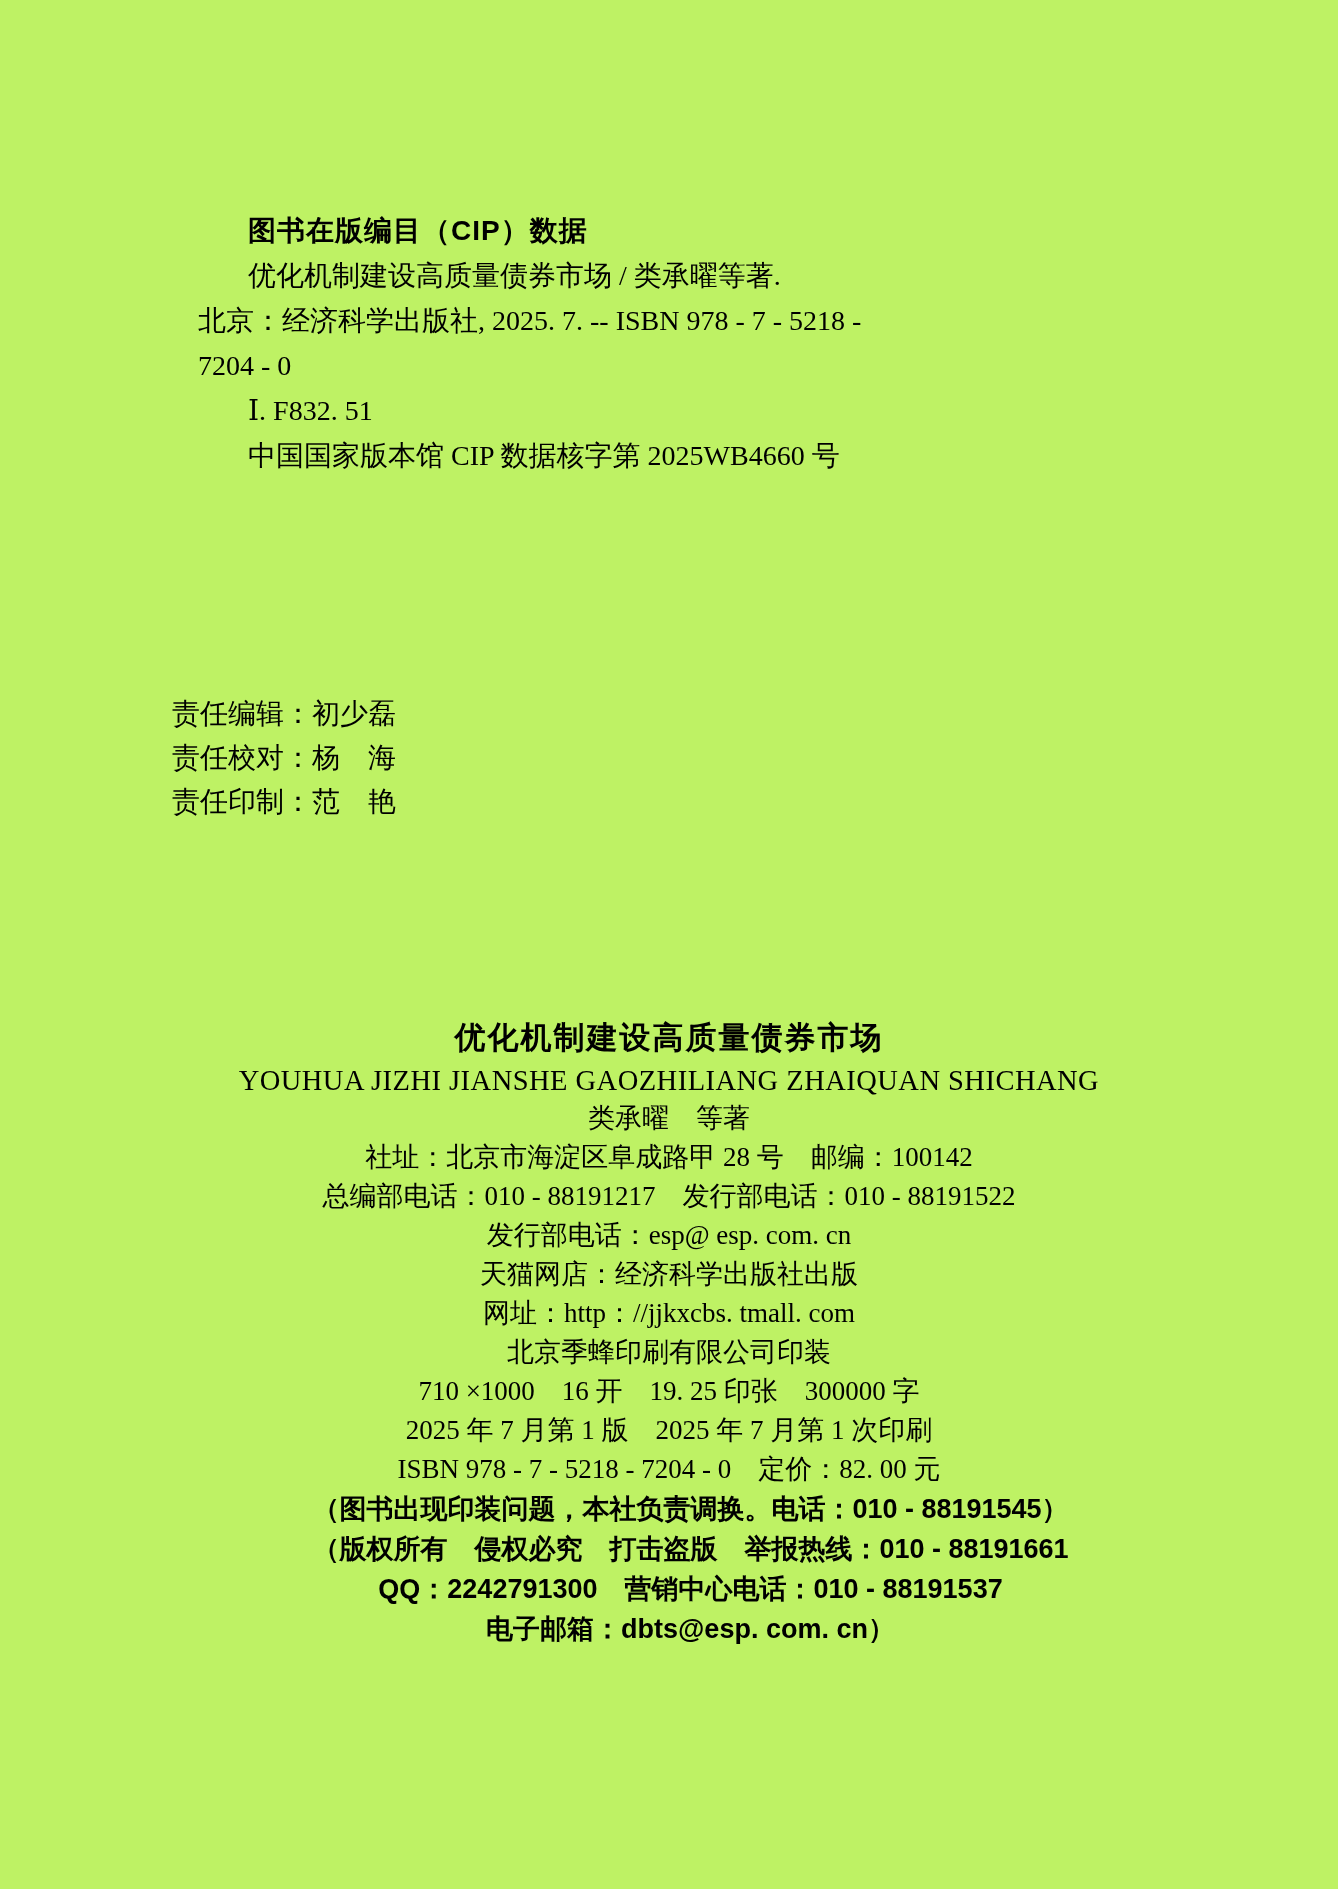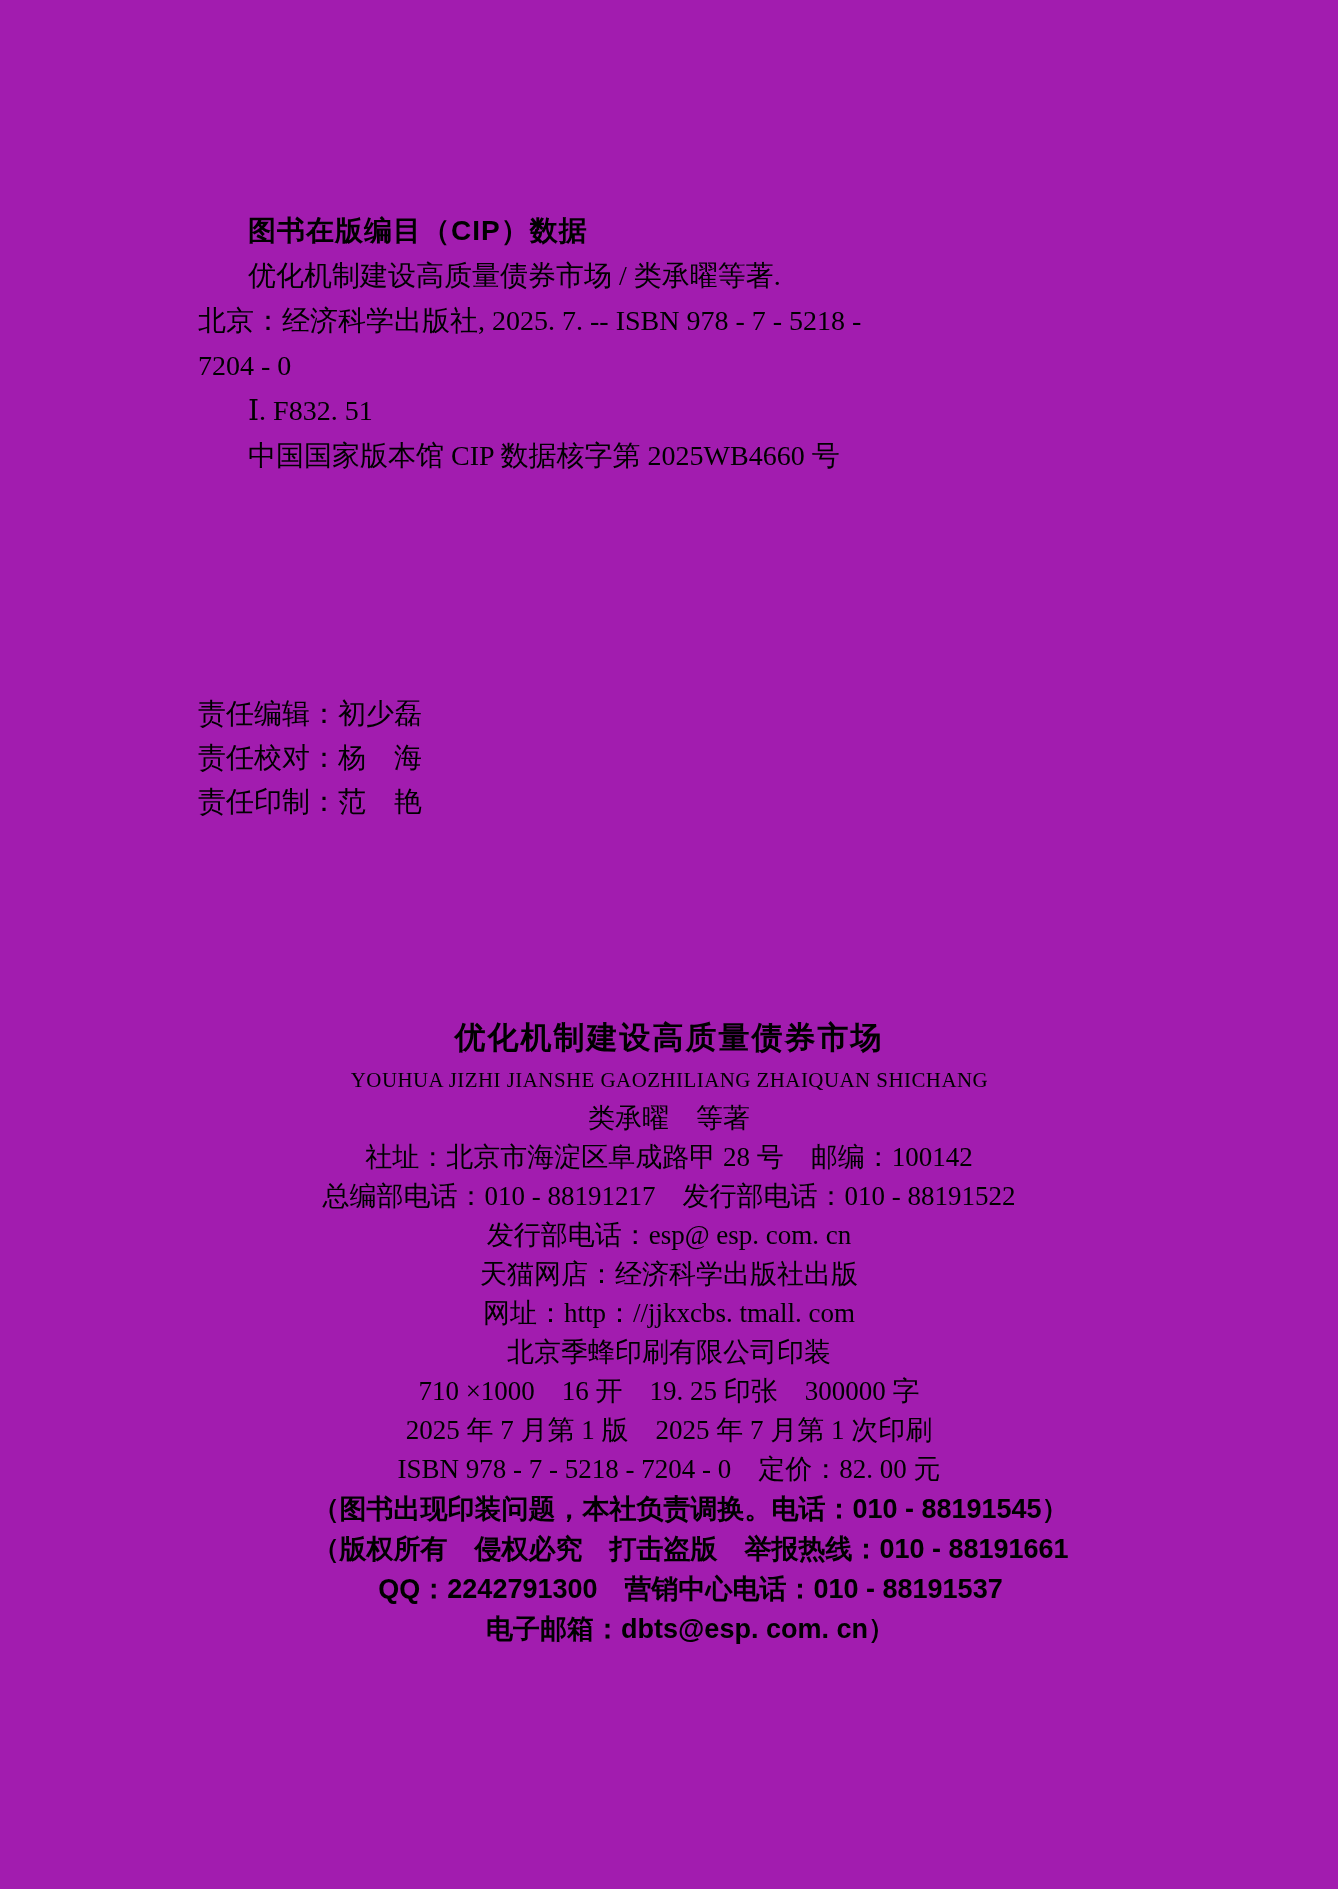--- a/index.html
+++ b/index.html
@@ -1,21 +1,21 @@
 <!DOCTYPE html>
 <html><head>
 <meta charset="utf-8">
 <style>
   html, body { margin: 0; padding: 0; background: #e8e8e8; }
   .page {
     position: relative;
     width: 1338px;
     height: 1889px;
     margin: 0 auto;
-    background: #a21caf;
+    background: #bef264;
     color: #000000;
     font-family: "Liberation Serif", "DejaVu Serif", serif;
     overflow: hidden;
   }
   p, h1, h2 { margin: 0; padding: 0; font-weight: normal; }
 
   
   .cip {
     position: absolute;
     left: 198px;
@@ -29,21 +29,21 @@
     font-weight: 700;
     font-size: 28px;
     text-indent: 50px;
     letter-spacing: 1px;
   }
   .cip .indent { text-indent: 50px; }
 
   
   .staff {
     position: absolute;
-    left: 198px;
+    left: 172px;
     top: 692px;
     font-size: 28px;
     line-height: 44px;
   }
 
   
   .colophon {
     position: absolute;
     left: 0;
     top: 1014px;
@@ -53,21 +53,21 @@
     line-height: 39px;
   }
   .colophon .title {
     font-family: Liberation Sans, sans-serif;
     font-weight: 700;
     font-size: 31px;
     line-height: 47px;
     letter-spacing: 2px;
   }
   .colophon .pinyin {
-    font-size: 22px;
+    font-size: 30px;
     line-height: 38px;
     letter-spacing: 0.5px;
   }
   .colophon .pinyin span {
     display: inline-block;
     transform: scaleX(0.95);
     transform-origin: center;
   }
   .colophon .notice {
     font-family: "Liberation Sans", "DejaVu Sans", sans-serif;

